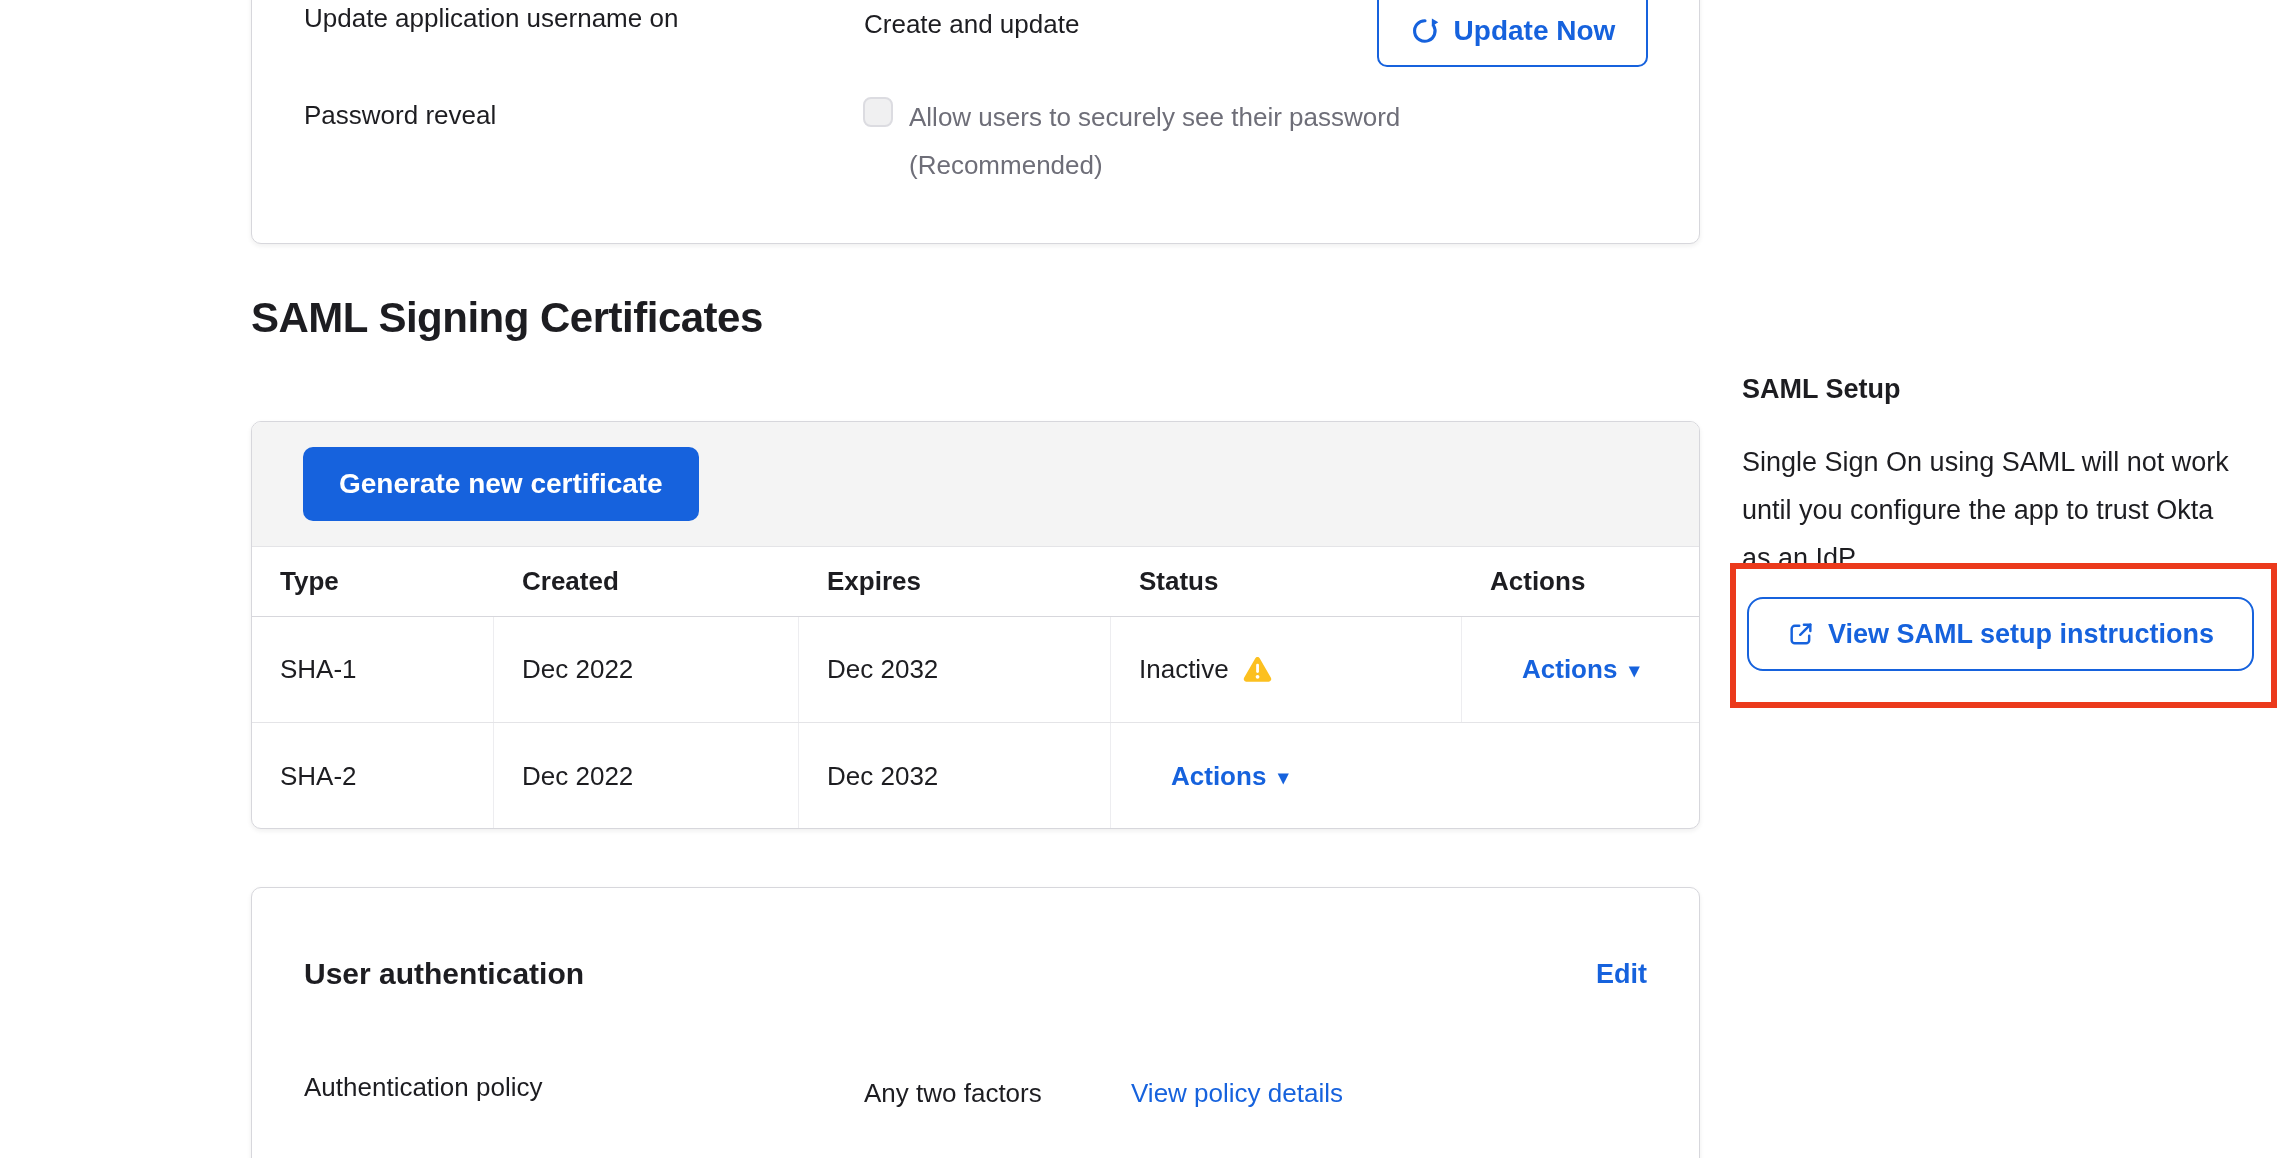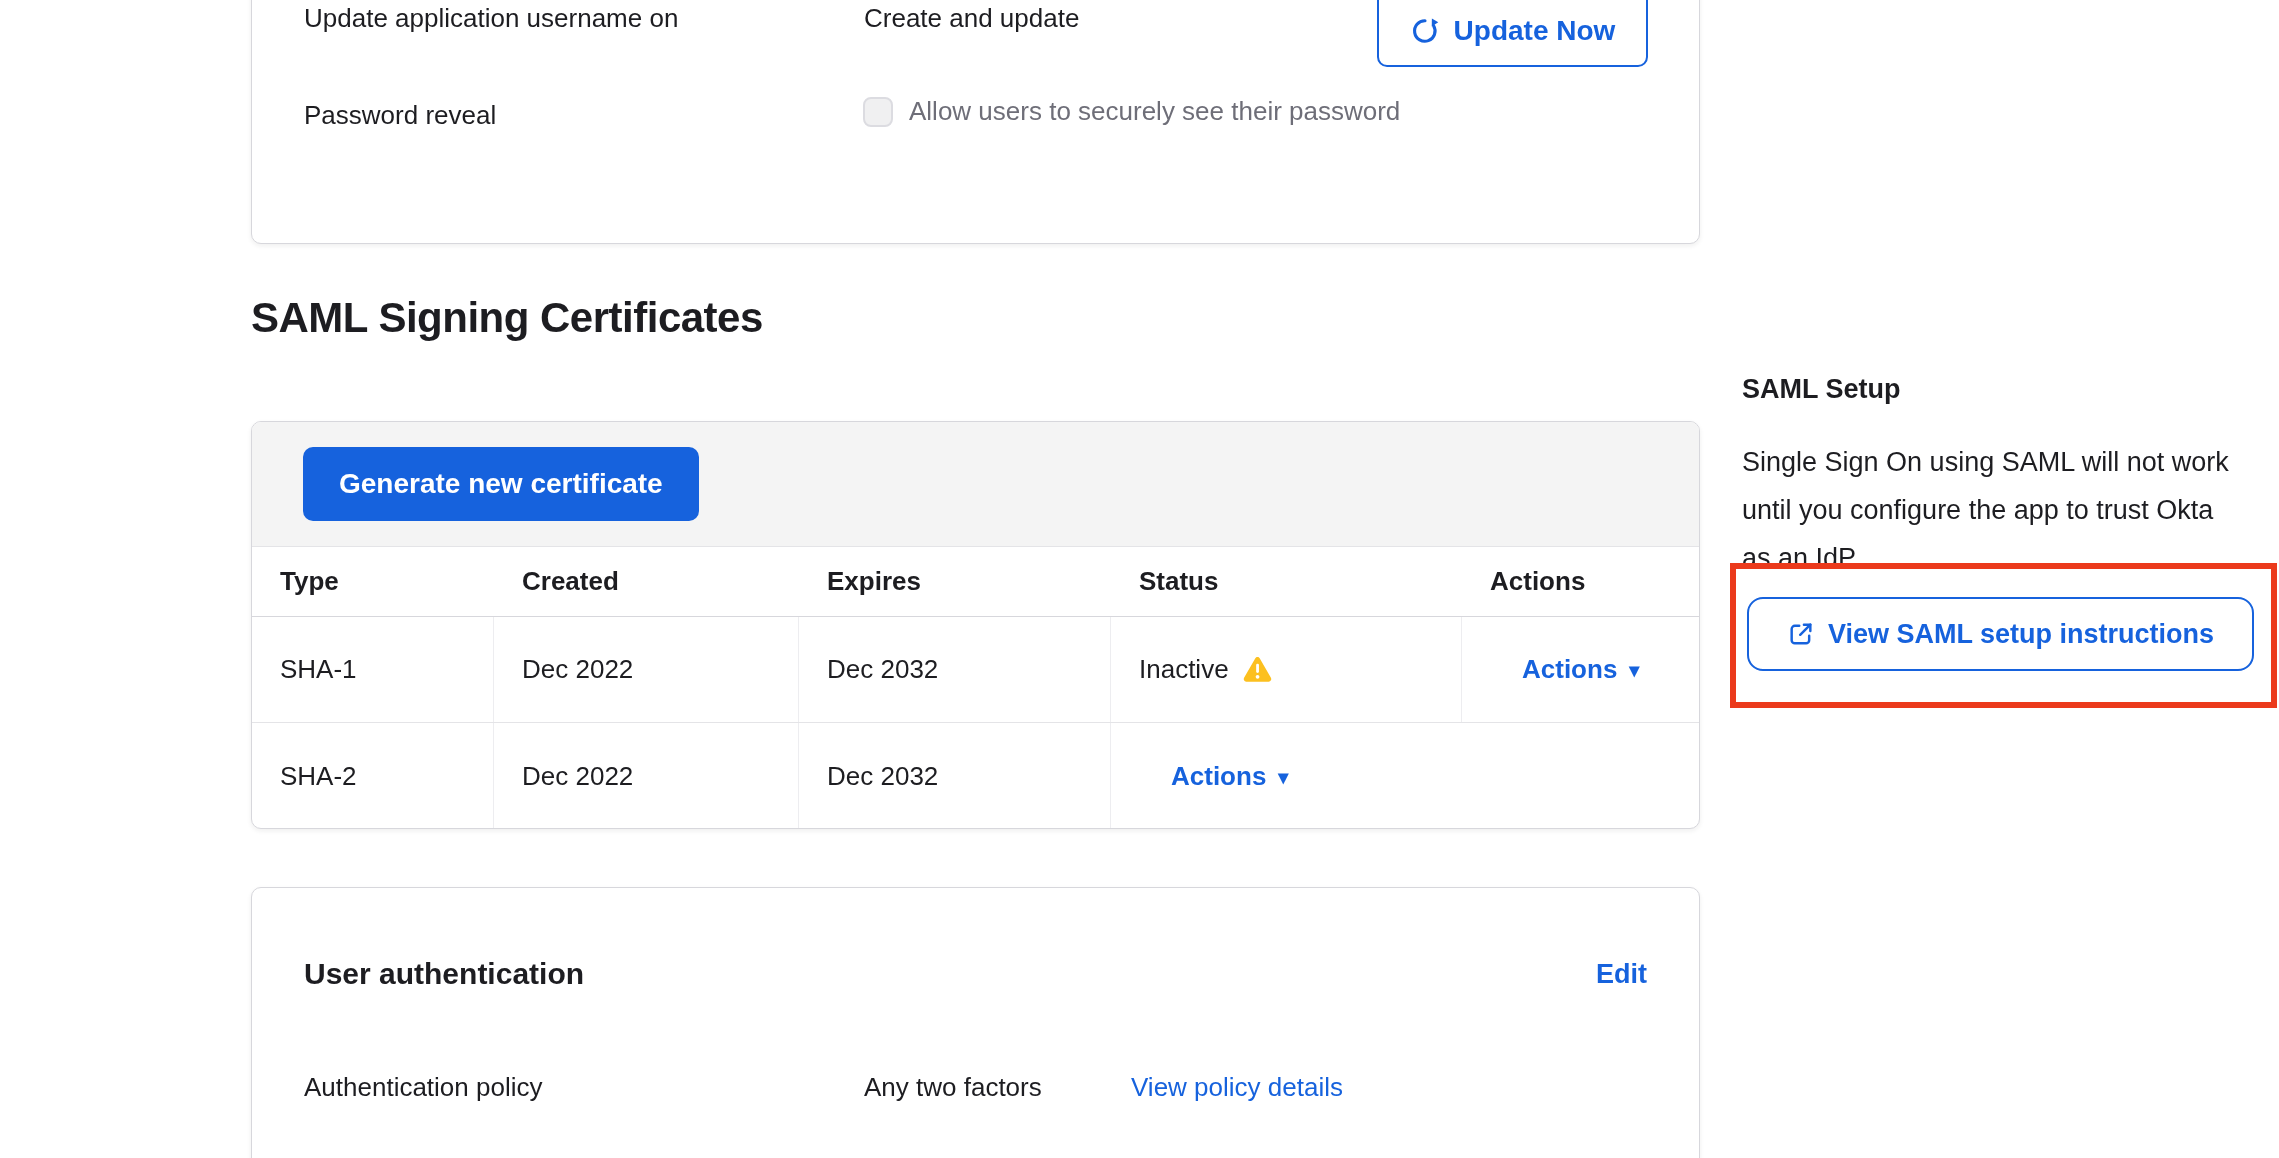--- a/index.html
+++ b/index.html
@@ -6,21 +6,21 @@
     --blue:#1662dd; --dark:#1d1d21; --gray:#6e6e78;
     --warning_yellow:#fcc01f; --annotation_red:#eb3a1c;
     --border:#d7d7dc; --border-light:#e4e4e7; --bg-light:#f4f4f4;
   }
   *{box-sizing:border-box; margin:0; padding:0;}
   html,body{background:#fff;}
   body{
     width:2279px; height:1158px; overflow:hidden; position:relative;
     font-family:"Liberation Sans", sans-serif; color:var(--dark); font-size:26px;
   }
-  .abs{position:absolute;}
+  .abs{position:absolute;margin-top:6px;}
   .card{
     position:absolute; background:#fff; border:1px solid var(--border);
     border-radius:10px; box-shadow:0 2px 5px rgba(29,29,33,0.07);
   }
   
   .card1{left:251px; top:-60px; width:1449px; height:304px;}
   .row-label{position:absolute; left:52px; color:var(--dark);}
   .btn-outline{
     position:absolute; display:flex; align-items:center; justify-content:center;
     background:#fff; border:2px solid var(--blue); border-radius:10px;
@@ -89,20 +89,21 @@
         <path d="M17.5 1.9 L22.6 4.9 L17.4 8.3 Z" fill="#1662dd"></path>
       </svg>
     </span>
     <span>Update Now</span>
   </button>
 
   <div class="row-label" style="top:159px;">Password reveal</div>
   <div class="checkbox" style="left:611px; top:156px;"></div>
   <div class="abs muted" style="left:657px; top:146px; line-height:48px;">
     <div>Allow users to securely see their password</div>
+    <div>(Recommended)</div>
   </div>
 </div>
 
 <h1 class="h1">SAML Signing Certificates</h1>
 
 <div class="card card2">
   <div class="card2-top">
     <button class="btn-primary">Generate new certificate</button>
   </div>
 

